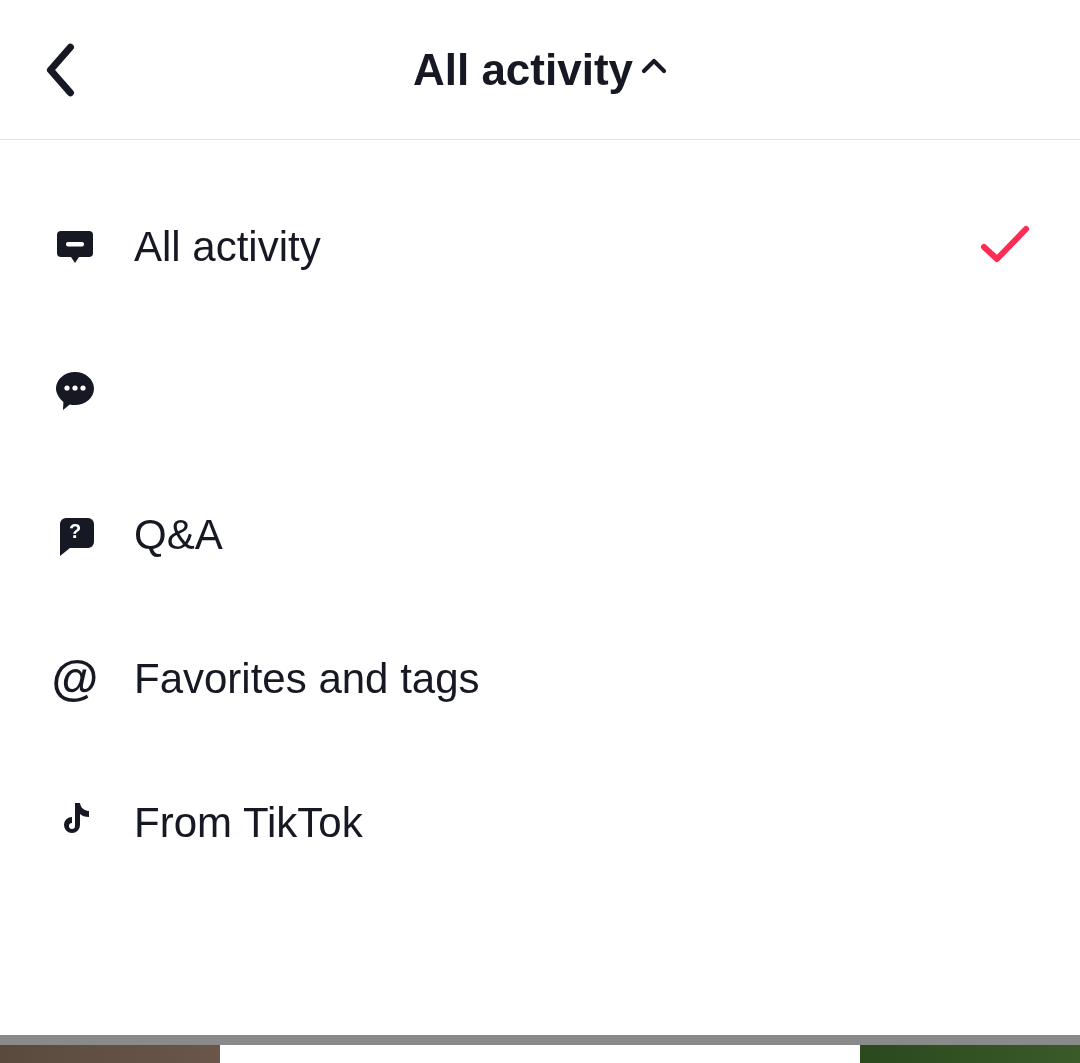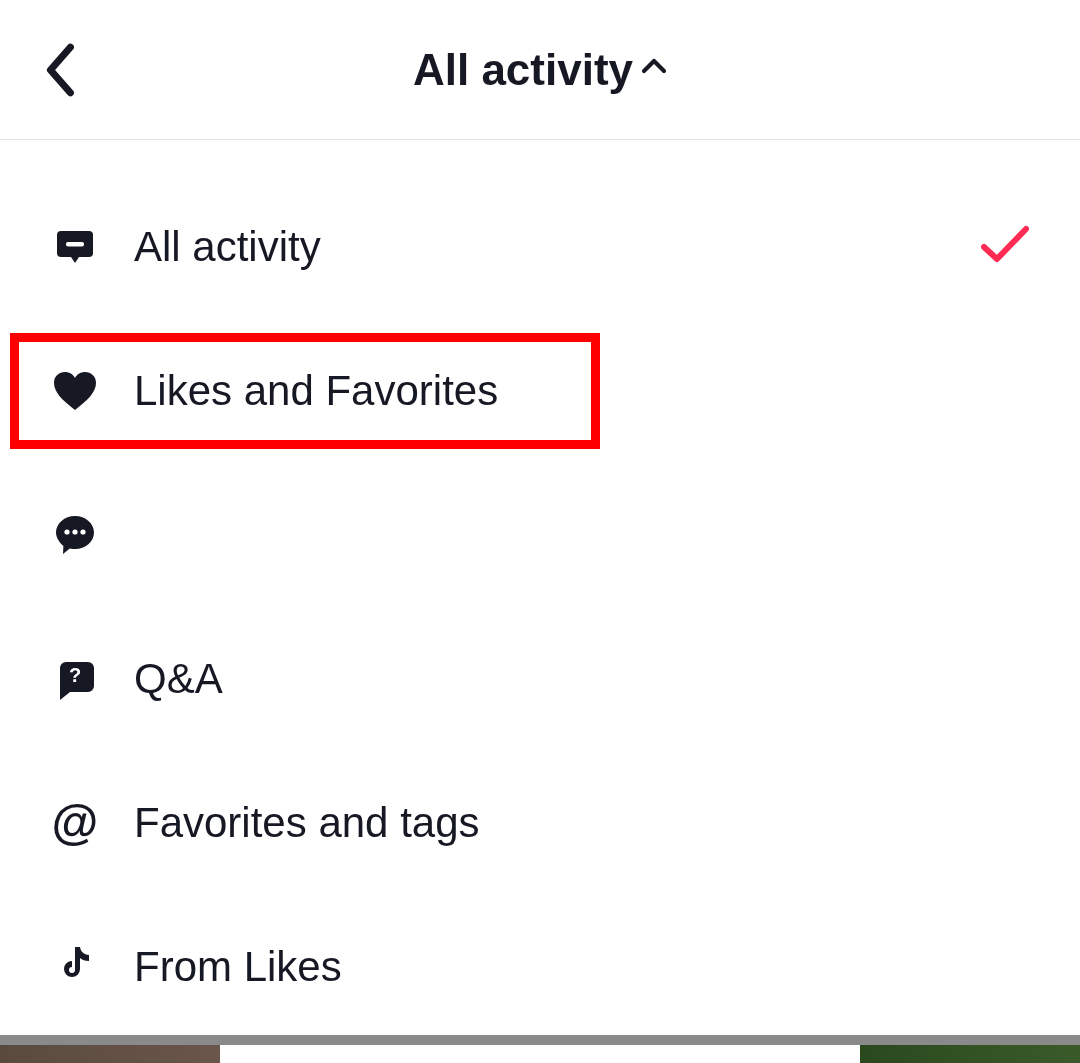--- a/index.html
+++ b/index.html
@@ -137,29 +137,20 @@
       </svg>
     </span>
     <span class="item-label">All activity</span>
     <span class="check">
       <svg width="54" height="44" viewBox="0 0 54 44">
         <path d="M6 24 L19 36 L48 6" stroke="#FE2C55" stroke-width="6" fill="none" stroke-linecap="round" stroke-linejoin="round"></path>
       </svg>
     </span>
   </div>
 
-  <div class="menu-item">
-    <div class="highlight-box"></div>
-    <span class="icon-slot">
-      <svg width="46" height="42" viewBox="0 0 46 42">
-        <path d="M23 40 C10 30 2 22 2 13 C2 6 7 2 13 2 C17 2 21 4 23 8 C25 4 29 2 33 2 C39 2 44 6 44 13 C44 22 36 30 23 40 Z" fill="#161823"></path>
-      </svg>
-    </span>
-    <span class="item-label">Likes and Favorites</span>
-  </div>
 
   <div class="menu-item">
     <span class="icon-slot">
       <svg width="42" height="42" viewBox="0 0 42 42">
         <path d="M21 2c10.5 0 19 7.5 19 16.5S31.5 35 21 35c-1.8 0-3.6-.2-5.2-.6L9 40l.4-8C5 28 2 23.4 2 18.5 2 9.5 10.5 2 21 2z" fill="#161823"></path>
         <circle cx="13" cy="18" r="2.6" fill="#fff"></circle>
         <circle cx="21" cy="18" r="2.6" fill="#fff"></circle>
         <circle cx="29" cy="18" r="2.6" fill="#fff"></circle>
       </svg>
     </span>
@@ -181,21 +172,21 @@
     </span>
     <span class="item-label">Favorites and tags</span>
   </div>
 
   <div class="menu-item">
     <span class="icon-slot">
       <svg width="40" height="44" viewBox="0 0 40 44">
         <path d="M25 2 v22 a8 8 0 1 1 -8 -8 v6 a3 3 0 1 0 3 3 V2 h5 c0.6 4 3 7.5 9 8 v6 c-4 0 -7 -1.3 -9 -3z" fill="#161823"></path>
       </svg>
     </span>
-    <span class="item-label">From Likes</span>
+    <span class="item-label">From TikTok</span>
   </div>
 
 </div>
 
 <div class="gray-bar"></div>
 <div class="thumbs">
   <div class="thumb-left"></div>
   <div class="thumb-right"></div>
 </div>
 

